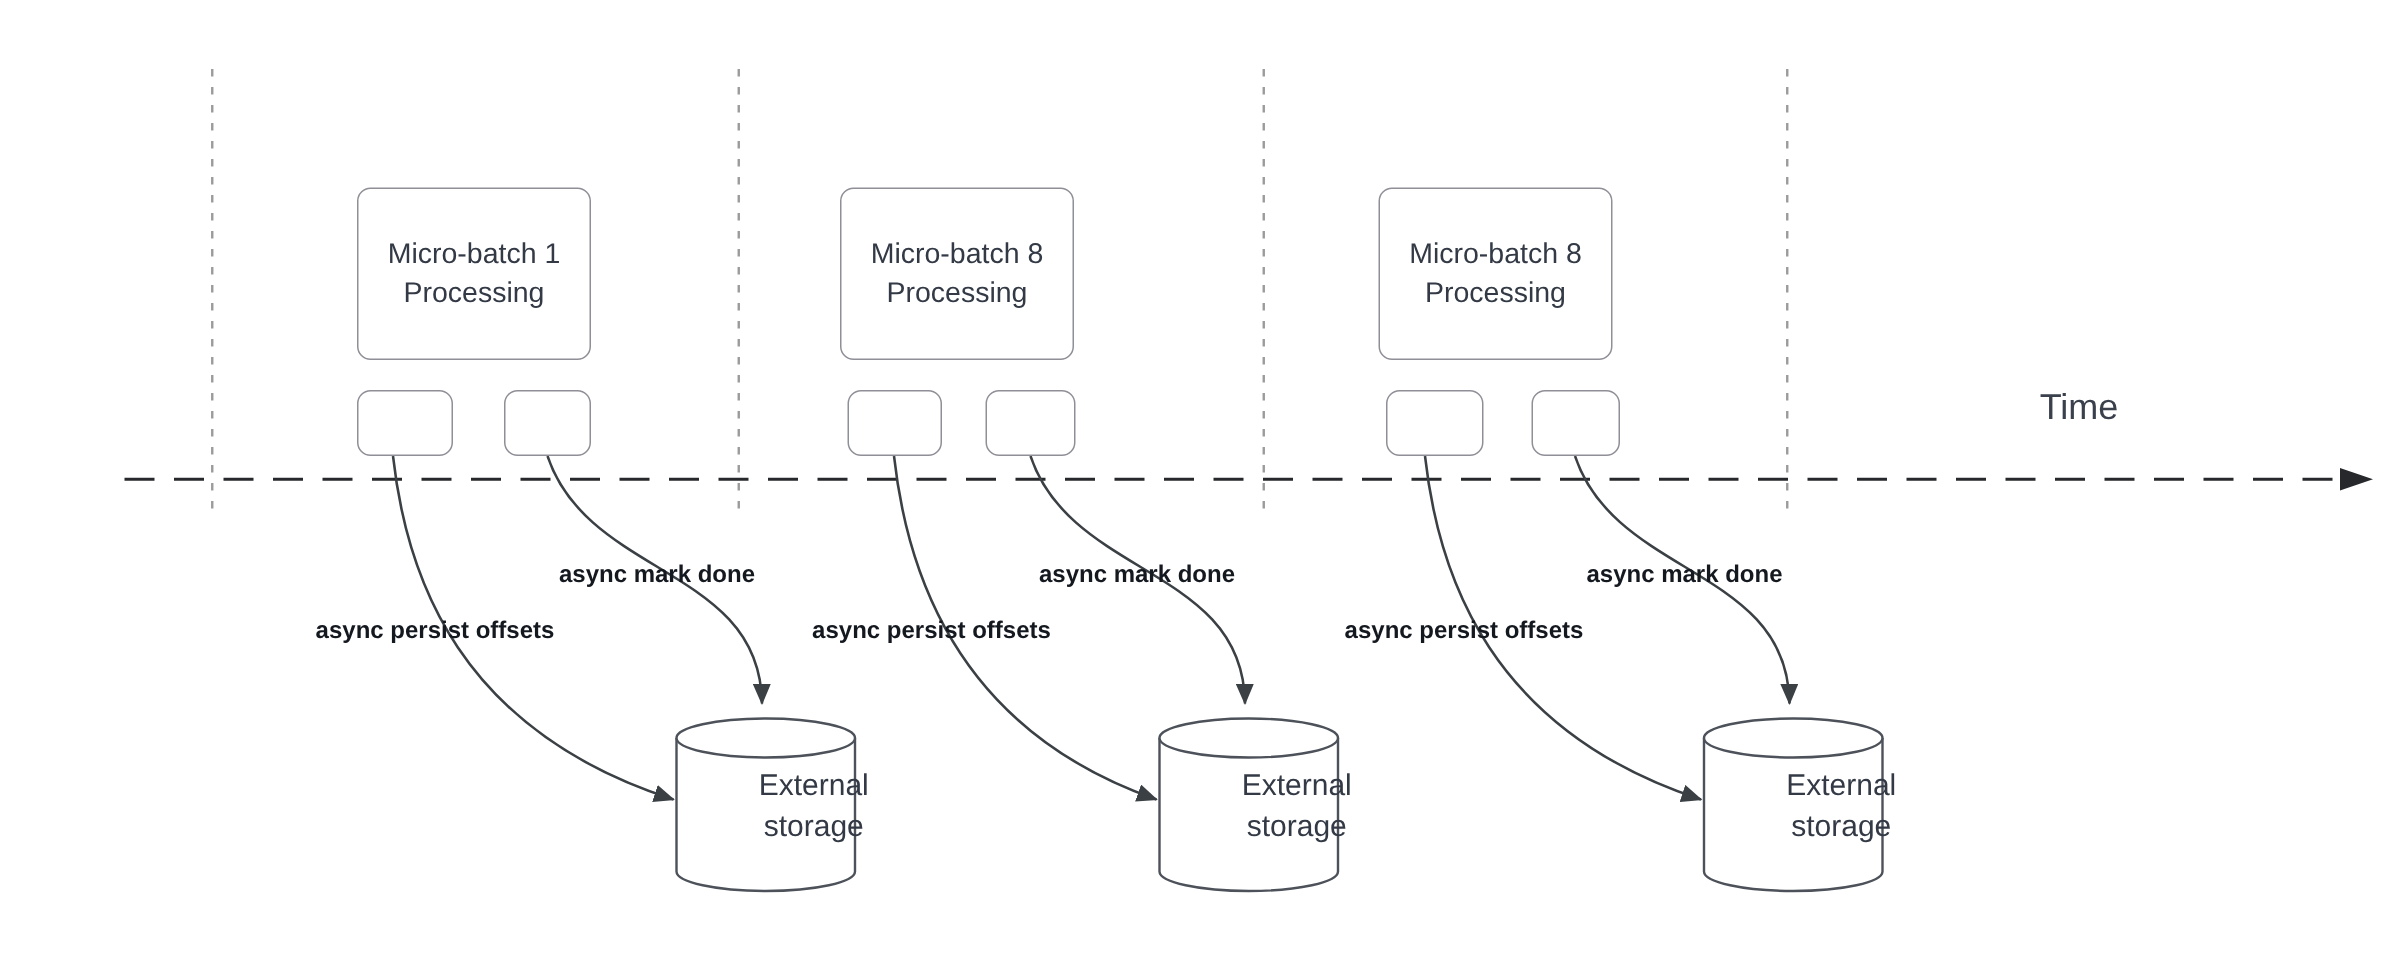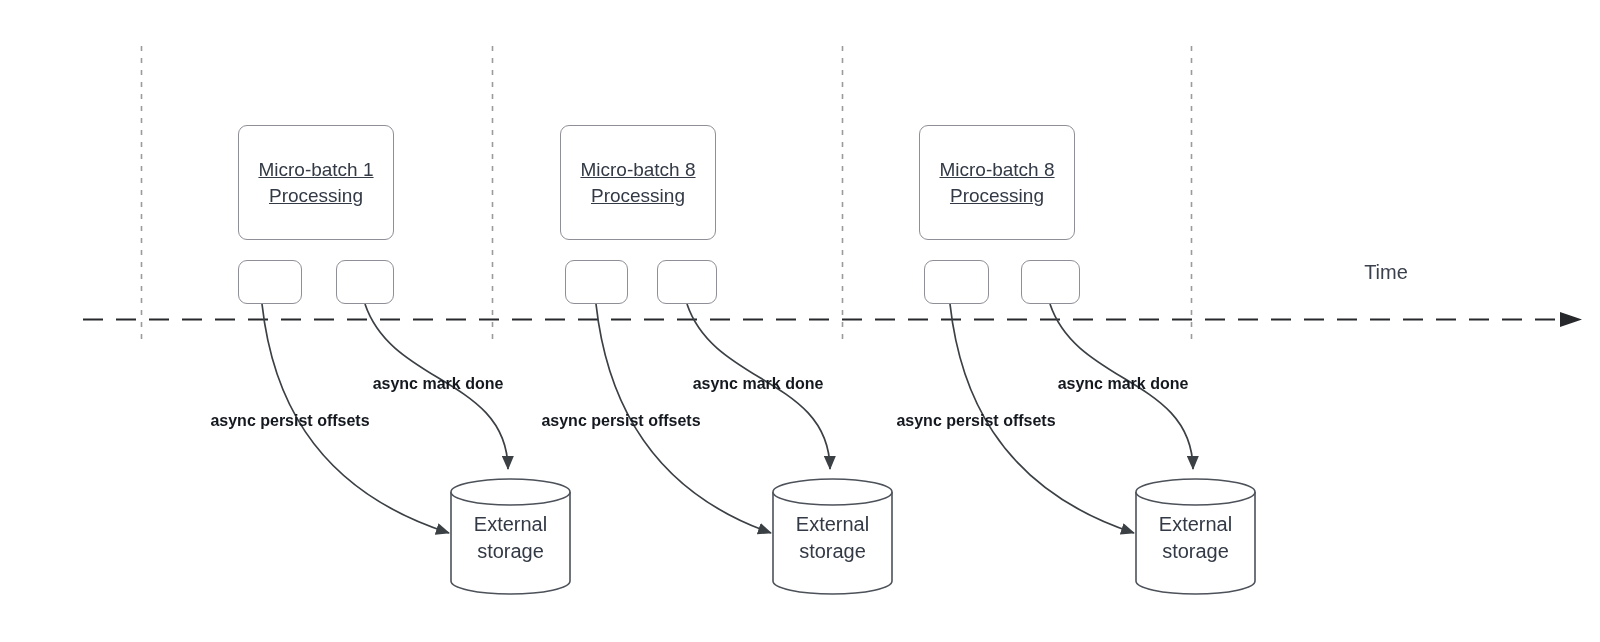--- a/index.html
+++ b/index.html
@@ -5,38 +5,38 @@
   html,body{margin:0;padding:0;background:#ffffff;}
   .stage{
     position:relative;width:1600px;height:642px;background:#ffffff;overflow:hidden;
     font-family:"Liberation Sans", sans-serif;
   }
   .stage svg{position:absolute;left:0;top:0;}
   .mb-box{
     position:absolute;width:156px;height:115px;box-sizing:border-box;
     border:1.5px solid #8f8f97;border-radius:9px;background:#ffffff;
     display:flex;align-items:center;justify-content:center;text-align:center;
-    font-size:19px;line-height:1.35;color:#333a45;white-space:pre-line;text-decoration:underline;
+    font-size:19px;line-height:1.35;color:#333a45;white-space:pre-line;
   }
   .sm-box{
     position:absolute;width:62px;height:44px;box-sizing:border-box;
     border:1.5px solid #8f8f97;border-radius:9px;background:#ffffff;
   }
   .async-lbl{
     position:absolute;transform:translate(-50%,-50%);
     font-size:16px;font-weight:bold;color:#14181f;white-space:nowrap;
   }
   .cyl-text{
     position:absolute;width:119px;height:70px;top:503px;
     display:flex;align-items:center;justify-content:center;text-align:center;
-    font-size:20px;line-height:1.33;color:#333a45;white-space:pre-line;
+    font-size:20px;line-height:1.33;color:#333a45;white-space:pre-line;padding-left:32px;
   }
   .time-label{
     position:absolute;left:1386px;top:272px;transform:translate(-50%,-50%);
-    font-size:20px;color:#3a414c;
+    font-size:24px;color:#3a414c;
   }
 </style>
 </head>
 <body>
 
 <div class="stage">
 
   <svg width="1600" height="642" viewBox="0 0 1600 642">
     <defs>
       <marker id="arw" markerUnits="userSpaceOnUse" markerWidth="14" markerHeight="12" viewBox="0 0 14 12" refX="13" refY="6" orient="auto">

